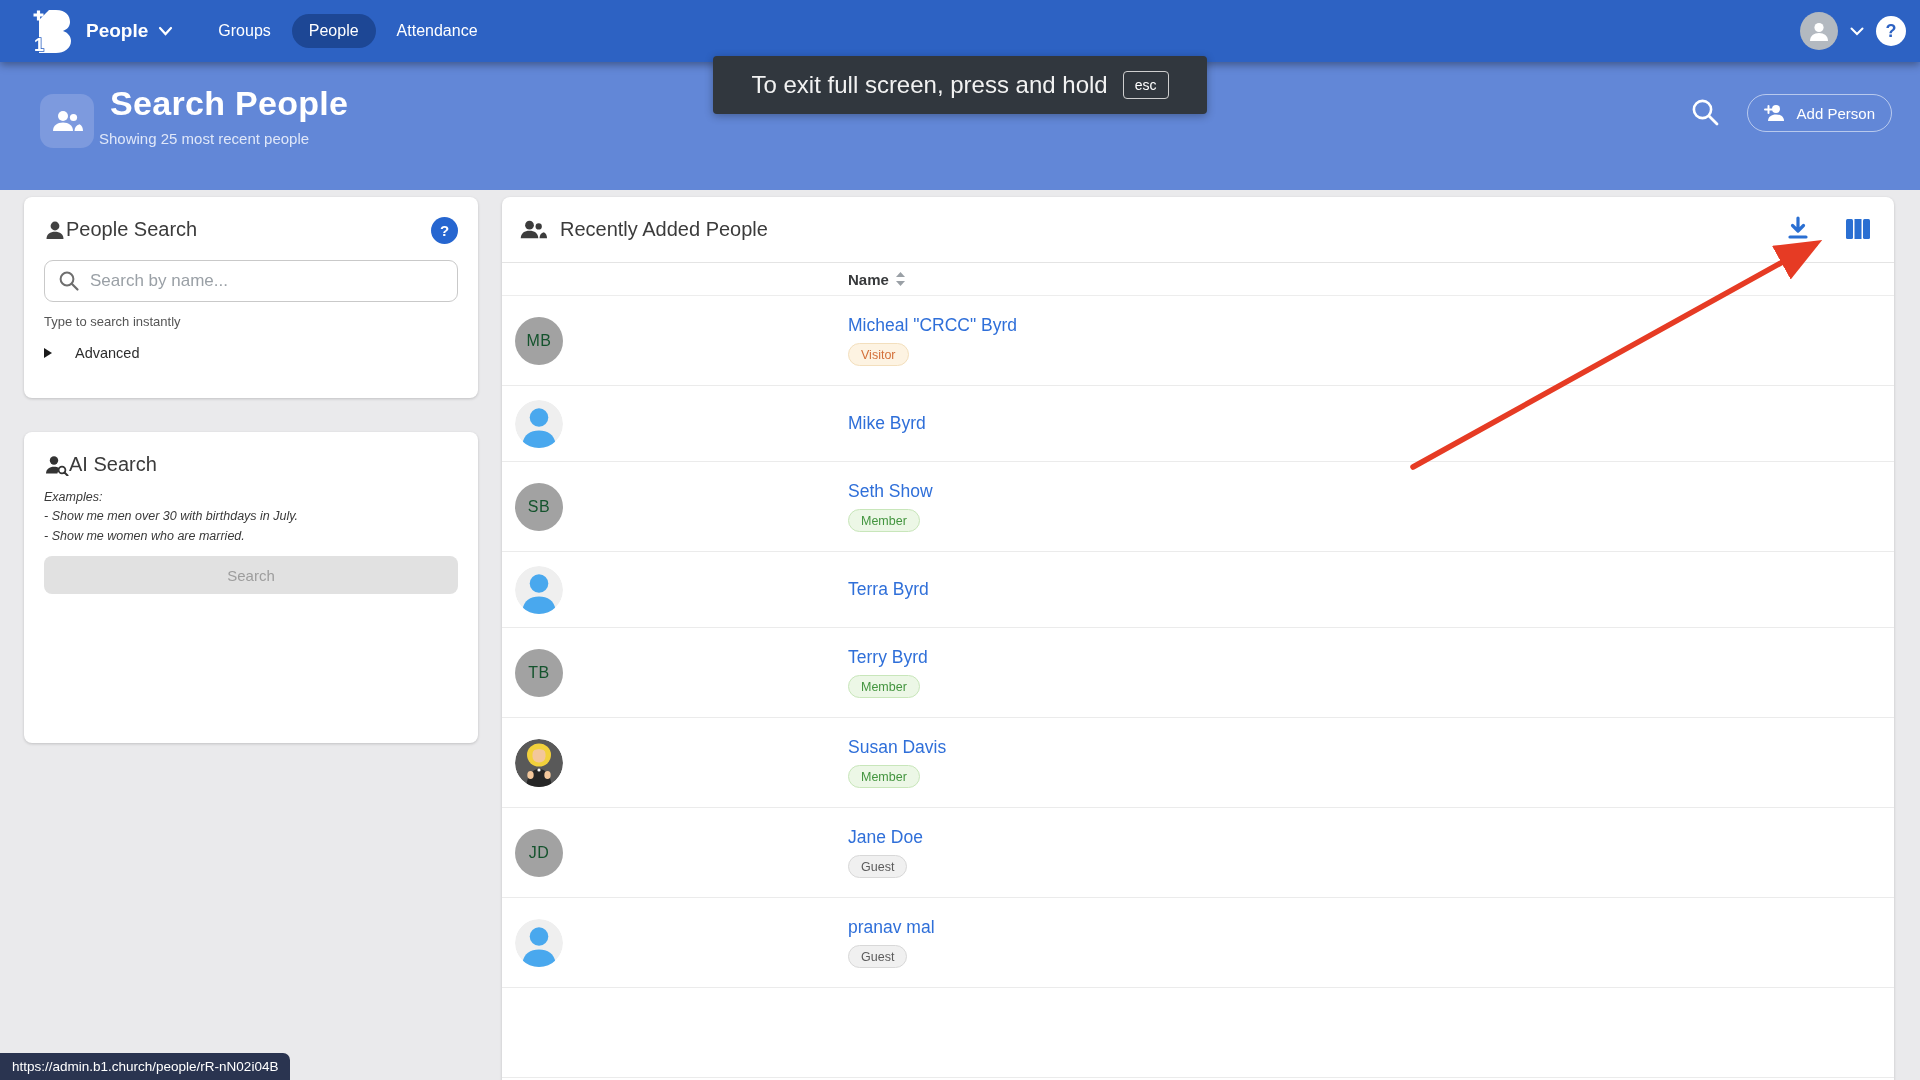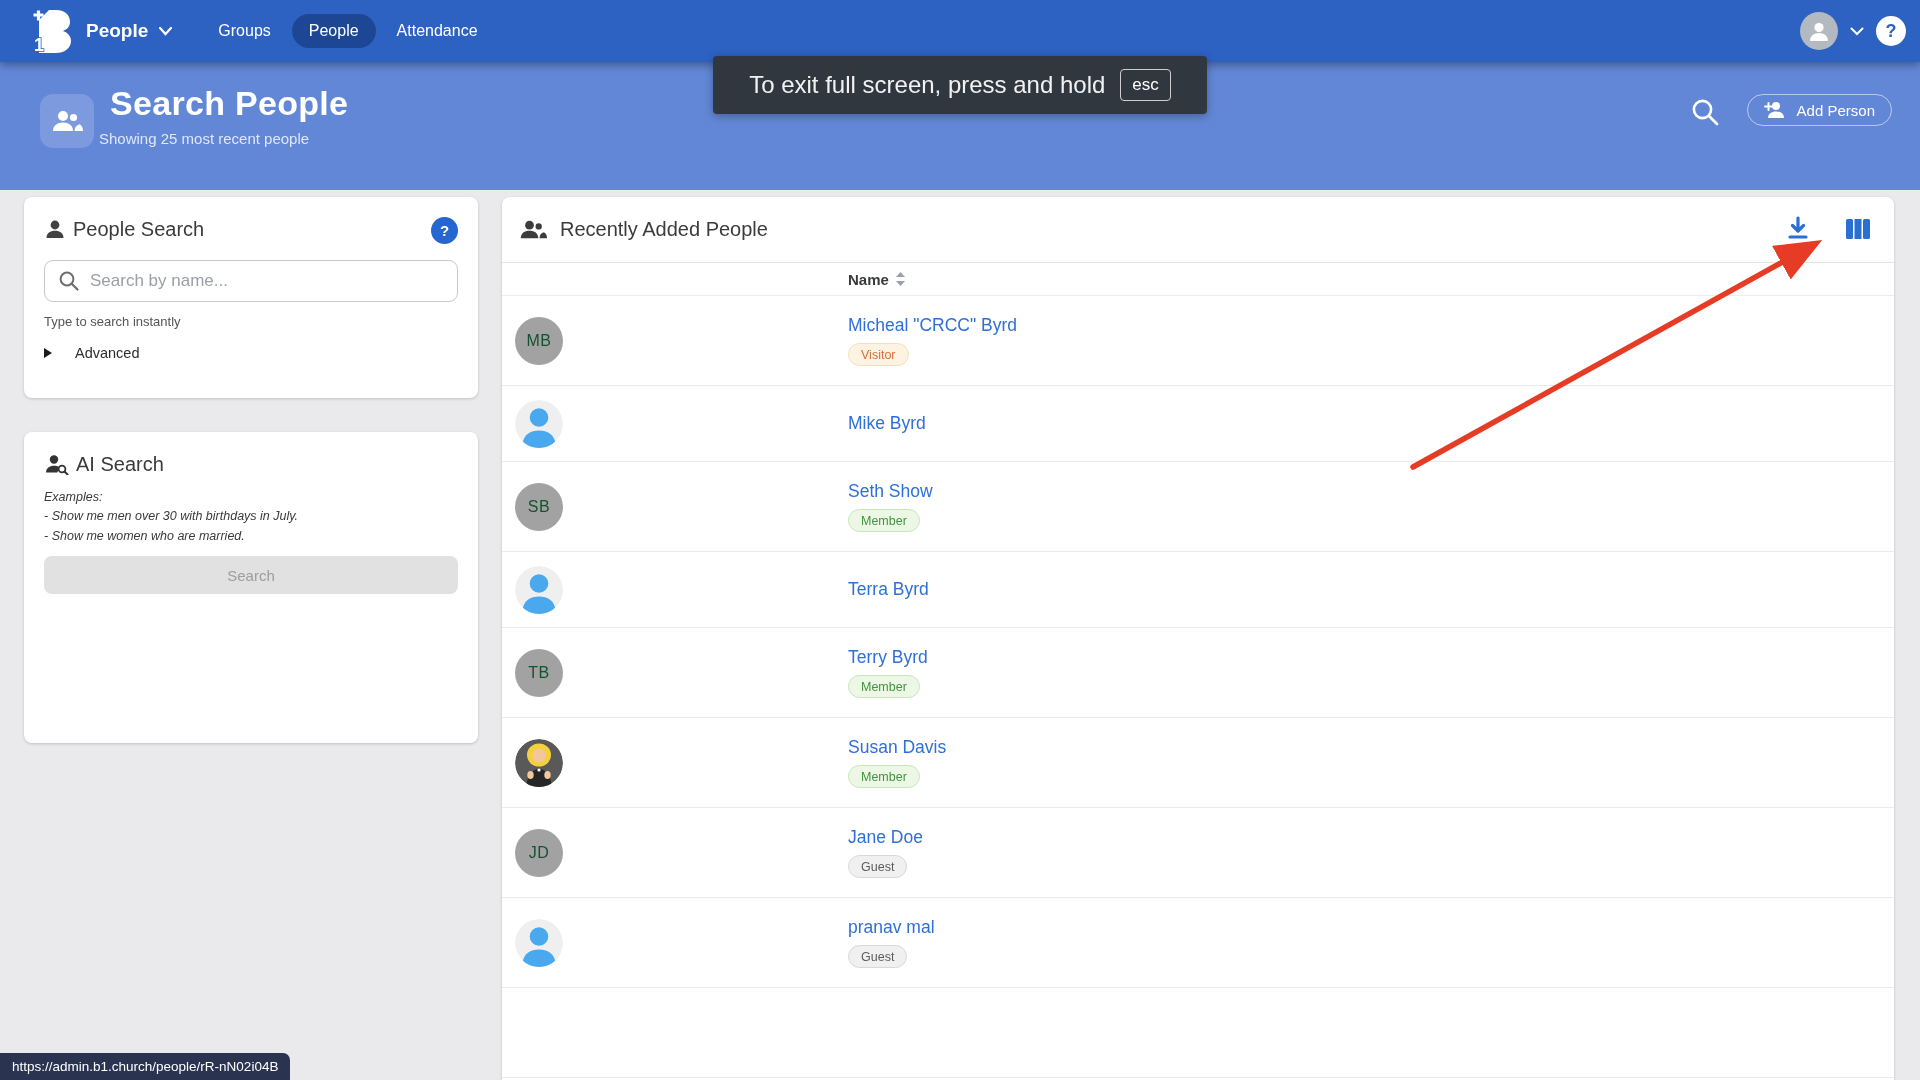--- a/index.html
+++ b/index.html
@@ -22,38 +22,38 @@
   .help-circle { width:30px; height:30px; border-radius:50%; background:#fff; color:#2d62c3;
     font-weight:bold; font-size:18px; display:flex; align-items:center; justify-content:center; }
 
   
   .pageheader { position:absolute; left:0; top:62px; width:1920px; height:128px; background:#6287d7; }
   .ph-iconsq { position:absolute; left:40px; top:32px; width:54px; height:54px;
     border-radius:13px; background:#7d9ade; display:flex; align-items:center; justify-content:center; }
   .ph-title { position:absolute; left:110px; top:22px; color:#fff; font-size:34px; font-weight:bold; letter-spacing:.3px; }
   .ph-sub { position:absolute; left:99px; top:68px; color:#dfe7f9; font-size:15px; }
   .ph-search { position:absolute; right:200px; top:35px; width:30px; height:30px; cursor:pointer; }
-  .add-person { position:absolute; right:28px; top:32px; height:32px; padding:0 16px;
+  .add-person { position:absolute; right:28px; top:32px; height:38px; padding:0 16px;
     border:1.5px solid rgba(255,255,255,.55); border-radius:19px; background:transparent;
     color:#fff; font-size:15px; display:flex; align-items:center; gap:9px; cursor:pointer;
     font-family:"Liberation Sans", sans-serif; }
 
   
   .toast { position:absolute; left:713px; top:56px; width:494px; height:58px; background:#31373e;
     border-radius:4px; display:flex; align-items:center; justify-content:center; z-index:30;
     box-shadow:0 2px 8px rgba(0,0,0,.3); }
   .toast-text { color:#f2f2f2; font-size:24px; }
-  .esc-key { color:#fff; font-size:17px; border:1.5px solid #cfcfcf; border-radius:4px;
+  .esc-key { color:#fff; font-size:14px; border:1.5px solid #cfcfcf; border-radius:4px;
     padding:5px 11px; margin-left:15px; }
 
   
   .card { position:absolute; background:#fff; border-radius:8px; box-shadow:0 1px 3px rgba(0,0,0,.18); }
   .side1 { left:24px; top:197px; width:454px; height:201px; padding:21px 20px; }
   .side2 { left:24px; top:432px; width:454px; height:311px; padding:21px 20px; }
-  .cardhead { display:flex; align-items:flex-start; gap:7px; }
+  .cardhead { display:flex; align-items:flex-end; gap:0; }
   .cardtitle { font-size:20px; color:#3b3b3b; }
   .qcircle { position:absolute; right:20px; top:20px; width:27px; height:27px; border-radius:50%;
     background:#2666d0; color:#fff; font-size:15px; font-weight:bold;
     display:flex; align-items:center; justify-content:center; cursor:pointer; }
 
   .searchwrap { position:relative; margin-top:19px; }
   .searchwrap input { width:100%; height:42px; border:1px solid #c9c9c9; border-radius:9px;
     padding:0 12px 0 45px; font-size:17px; color:#333; outline:none;
     font-family:"Liberation Sans", sans-serif; }
   .searchwrap input::placeholder { color:#9aa0a6; }

